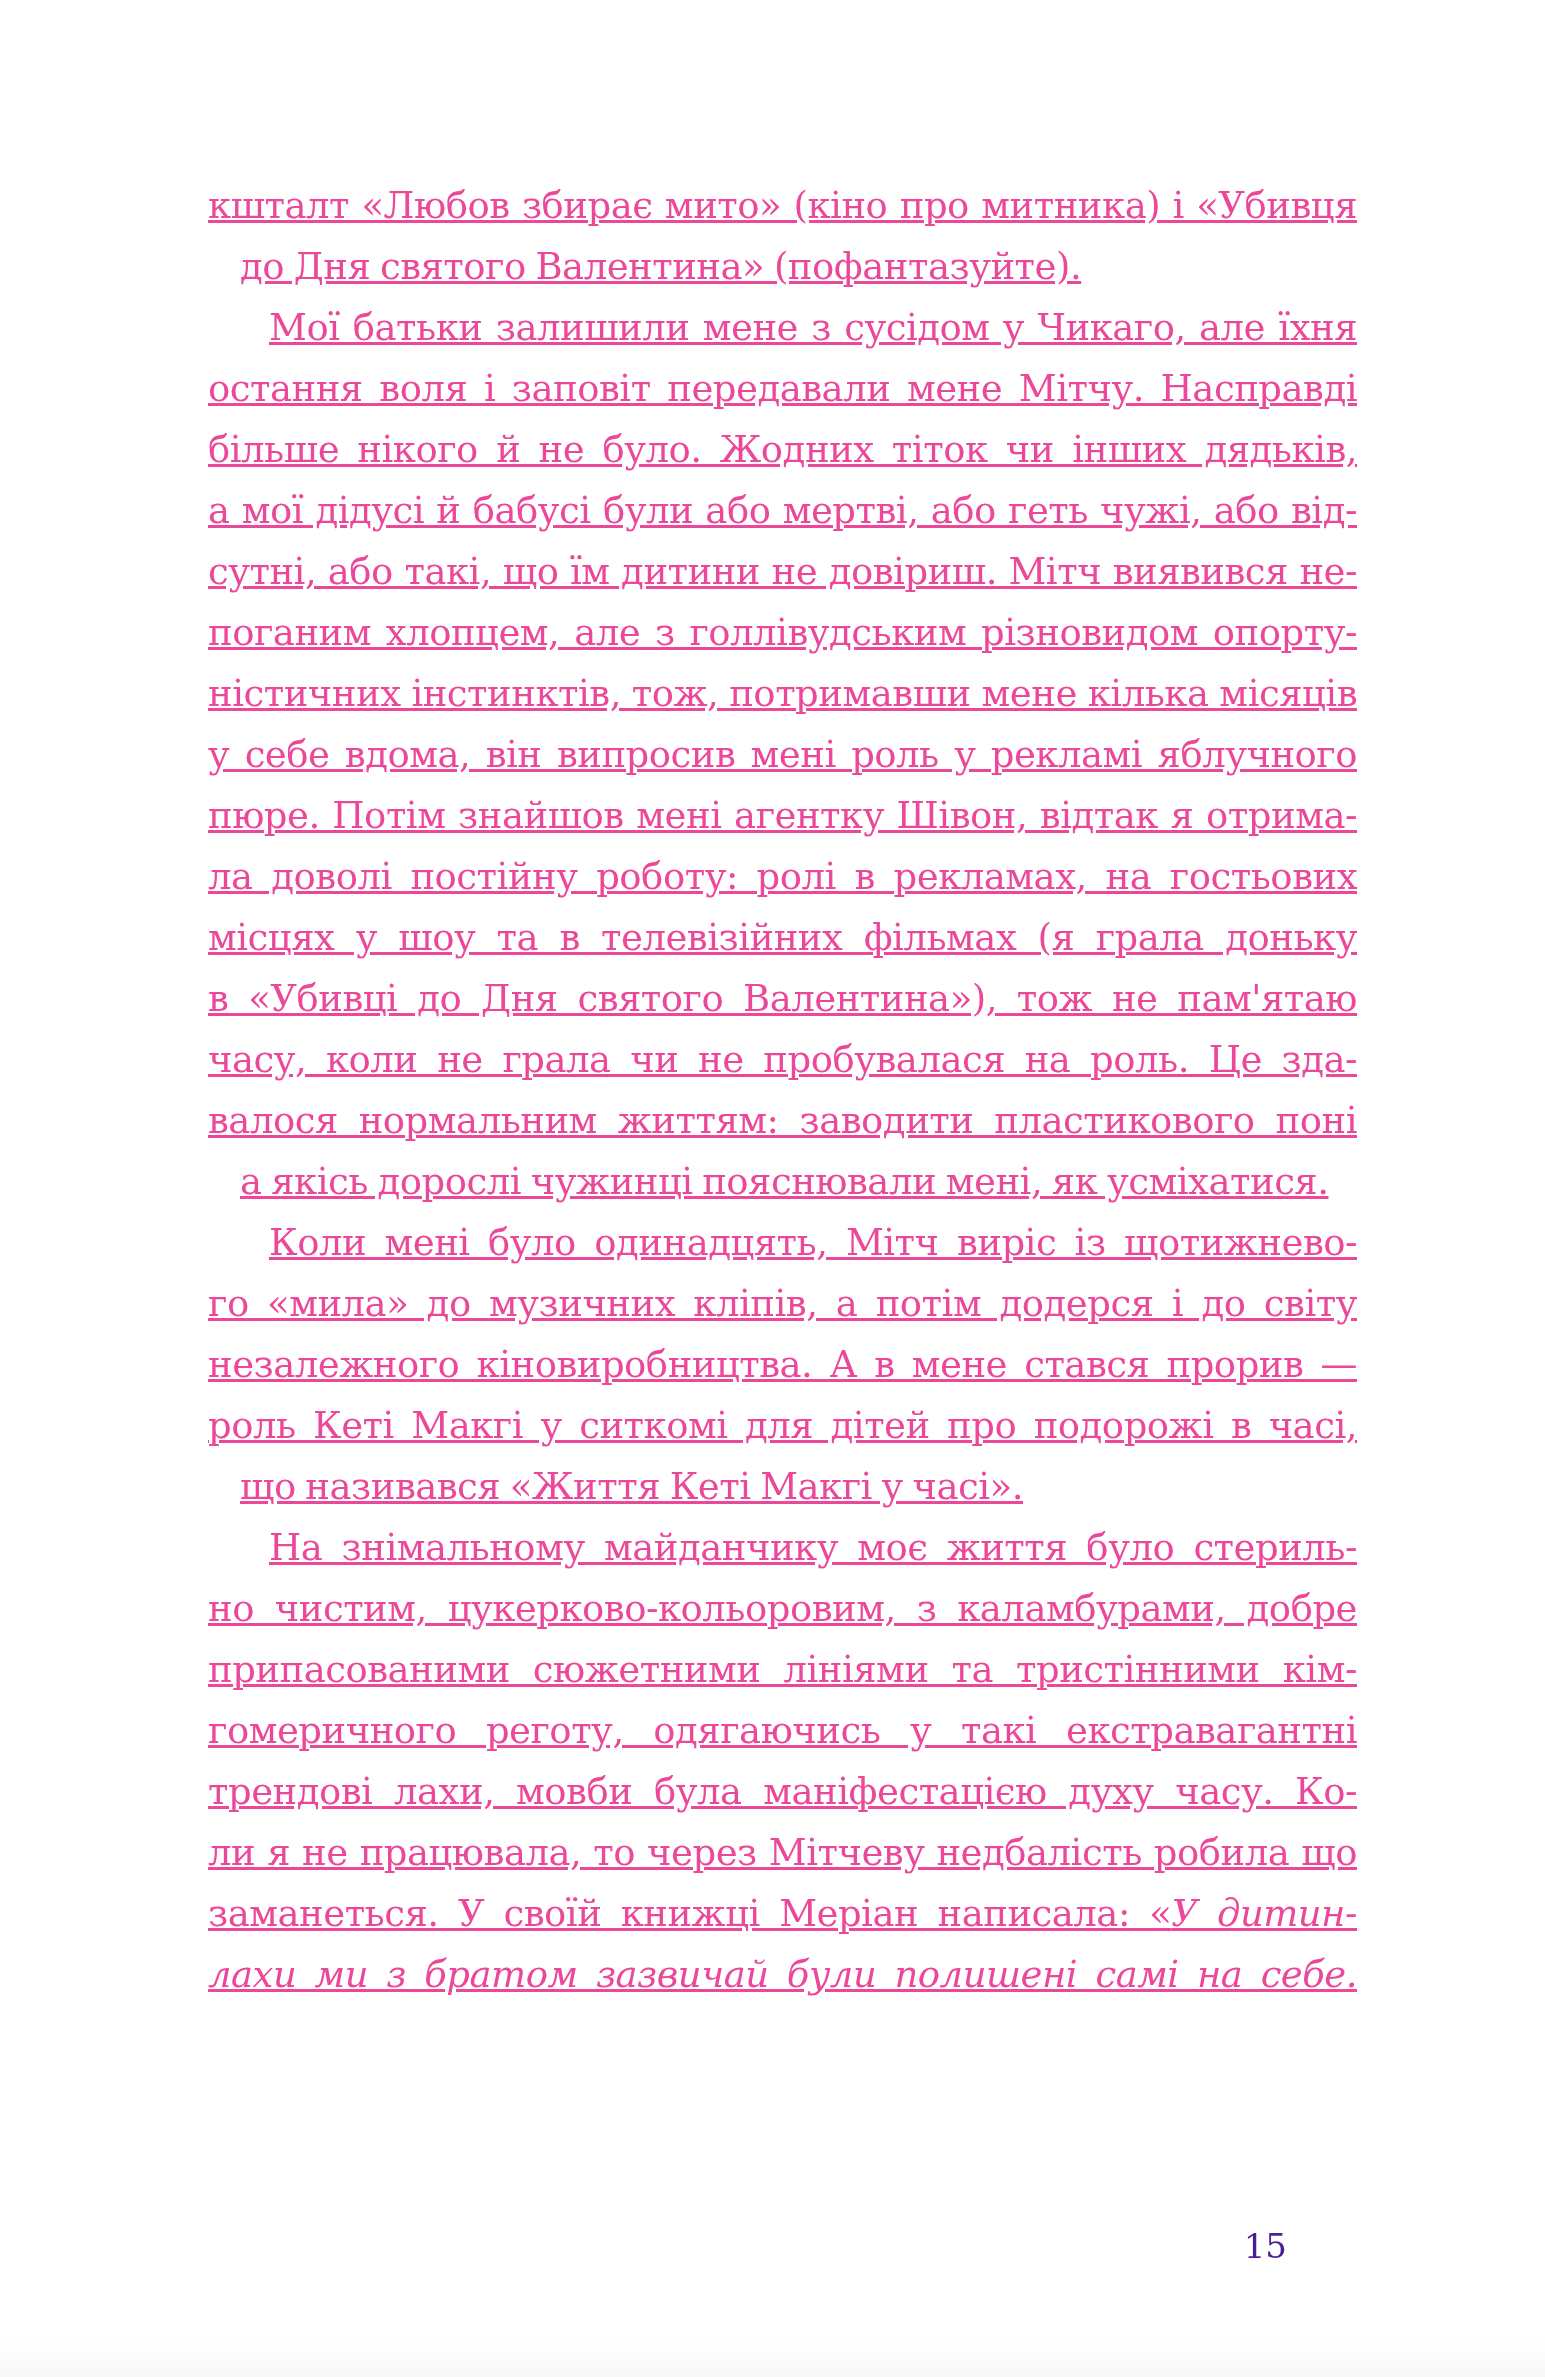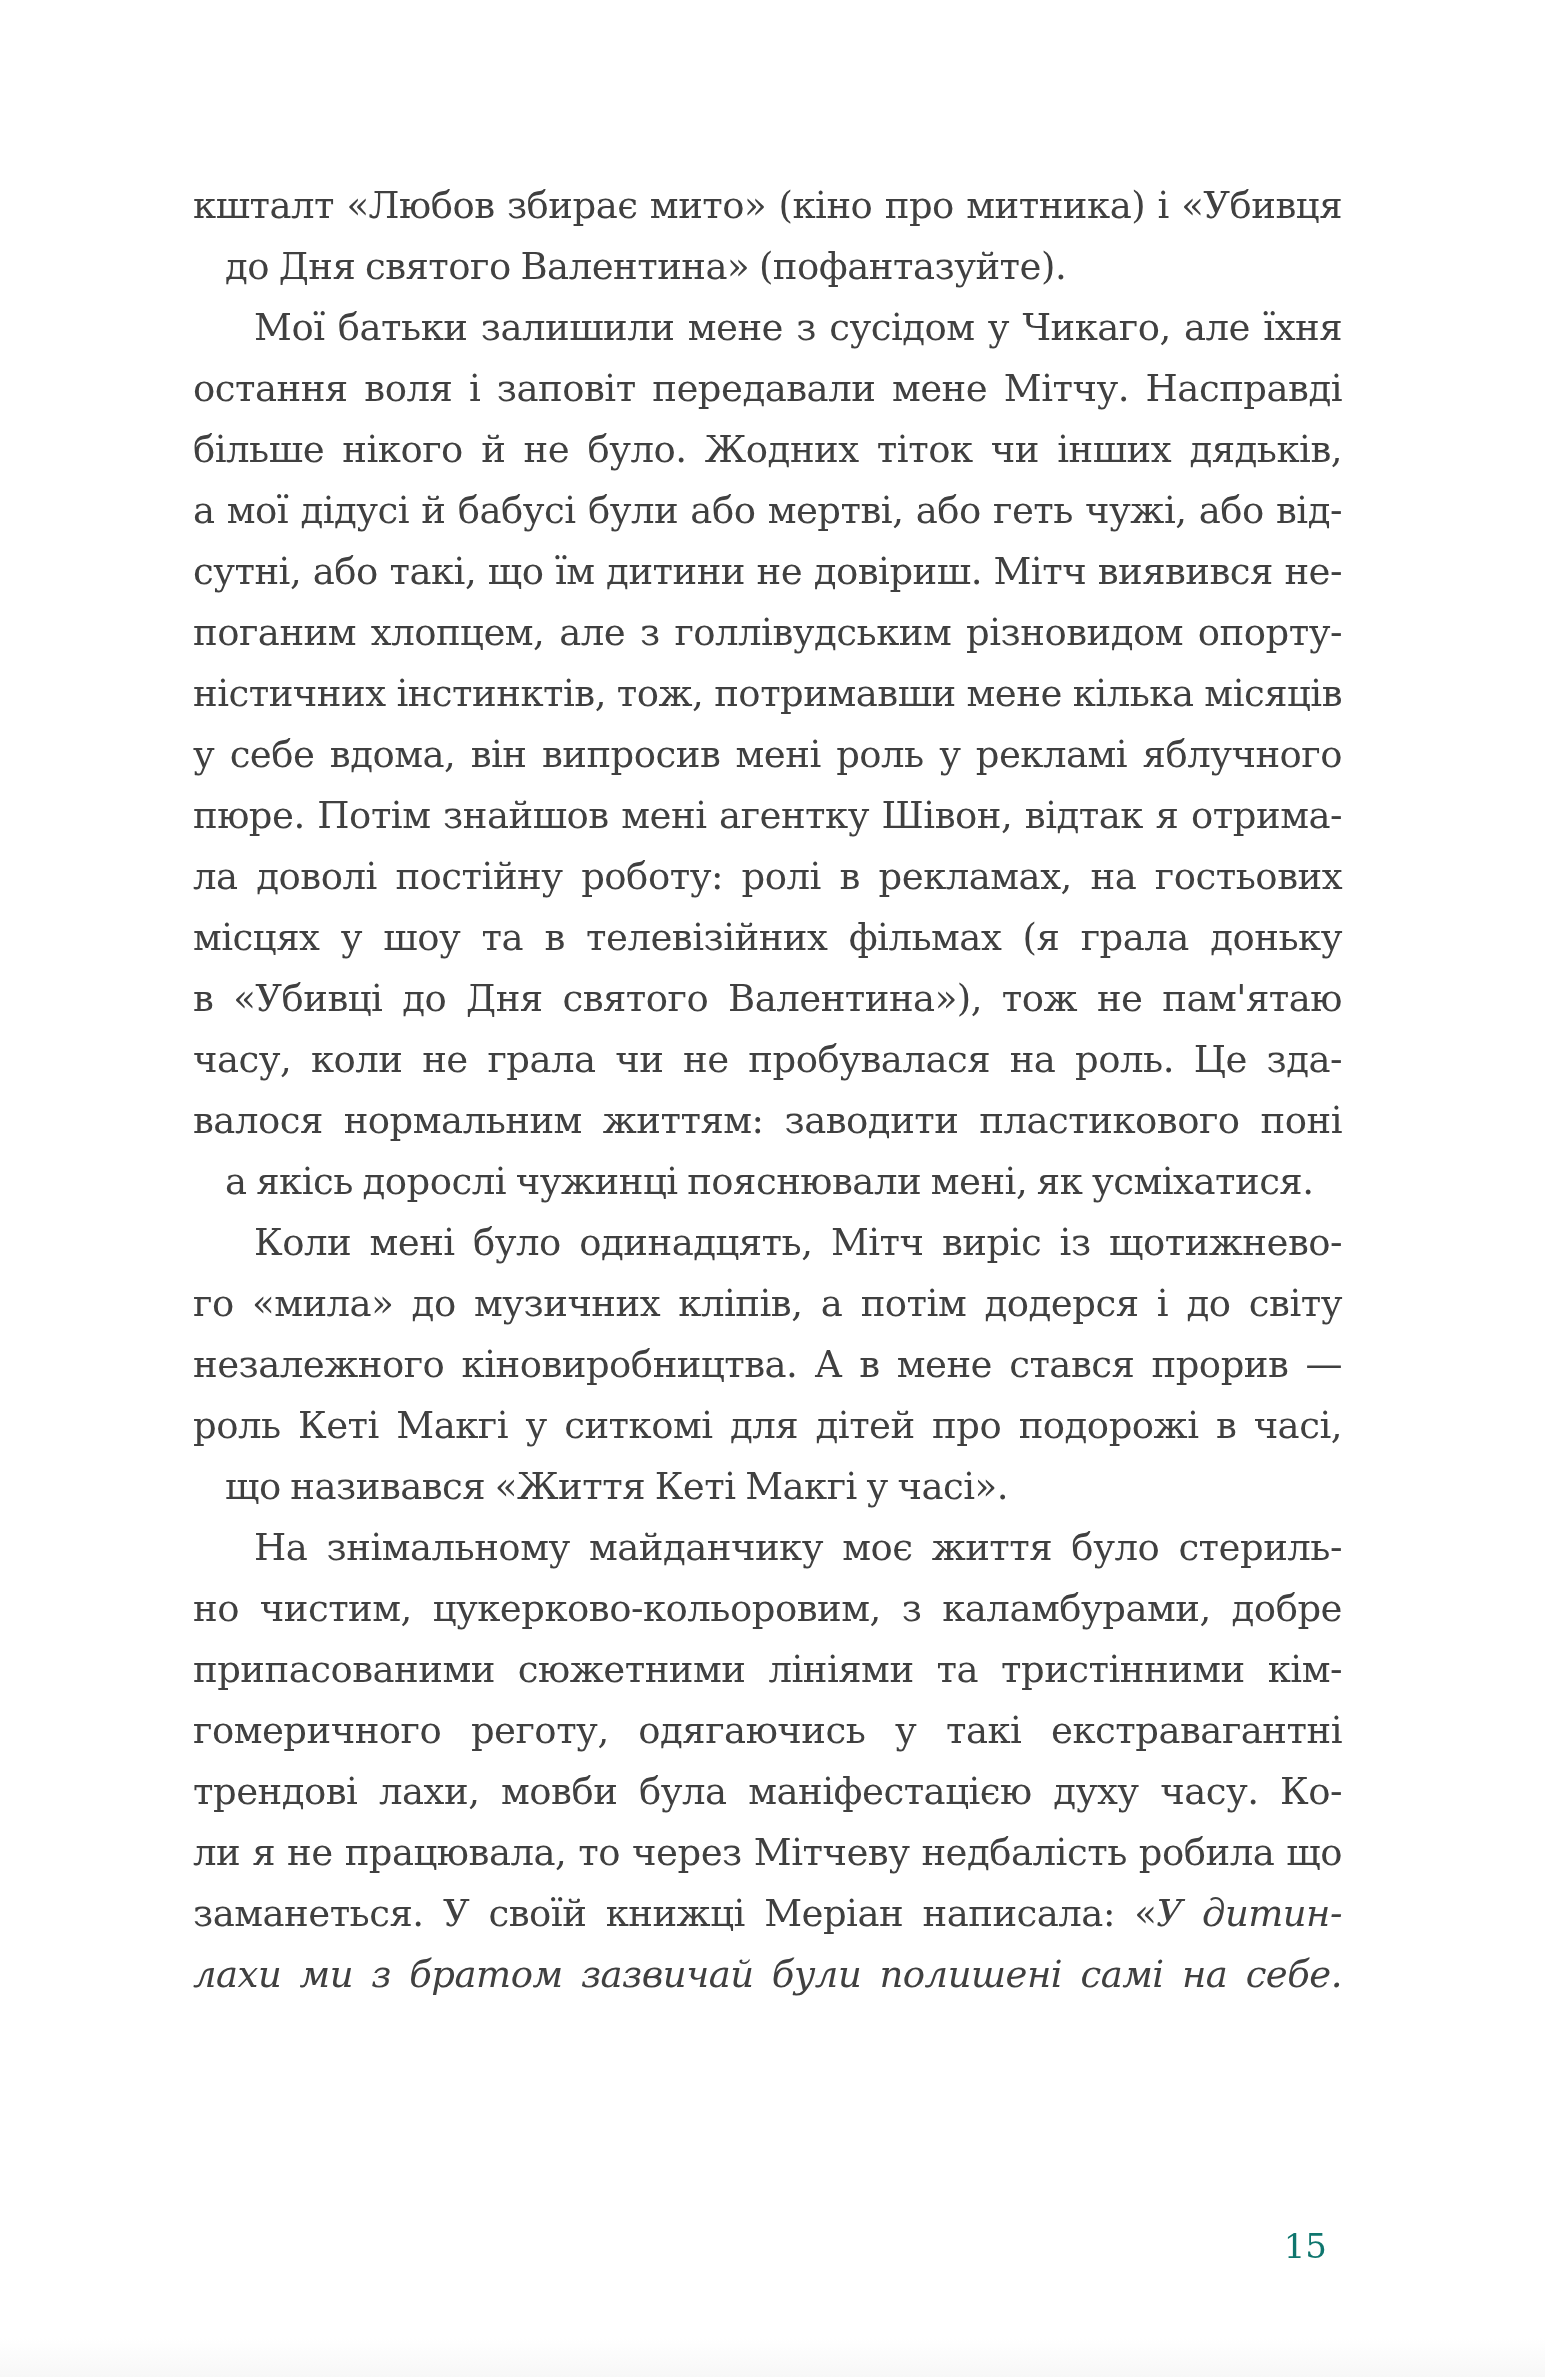--- a/index.html
+++ b/index.html
@@ -15,29 +15,30 @@
       background: linear-gradient(to bottom, #ffffff 0px, #ffffff 2338px, #f7f7f7 2377px);
     }
     .page {
       position: absolute;
       left: 0; top: 0;
       width: 1545px;
       height: 2377px;
     }
     .text-block {
       position: absolute;
-      left: 193px;
+      left: 208px;
       top: 175px;
       width: 1149px;
       font-family: "DejaVu Serif", "Liberation Serif", serif;
       font-size: 37px;
       line-height: 61px;
-      color: #404040;
+      color: #ec4899;
       letter-spacing: -0.5px;
       word-spacing: -1.6px;
+      text-decoration: underline;
     }
     .line {
       display: block;
       white-space: nowrap;
       text-align: justify;
       text-align-last: justify;
       height: 61px;
       overflow: visible;
     }
     .line.last {
@@ -45,27 +46,27 @@
       margin-left: 32px;
     }
     .line.indent {
       padding-left: 61px;
     }
     .italic {
       font-style: italic;
     }
     .page-number {
       position: absolute;
-      left: 1272px;
+      left: 1232px;
       top: 2226px;
       width: 55px;
       text-align: right;
       font-family: "DejaVu Serif", "Liberation Serif", serif;
       font-size: 34px;
-      color: #0f766e;
+      color: #4c1d95;
     }
   </style>
 </head>
 <body>
 
 <div class="page">
   <div class="text-block">
     <span class="line">кшталт «Любов збирає мито» (кіно про митника) і «Убивця</span>
     <span class="line last">до Дня святого Валентина» (пофантазуйте).</span>
     <span class="line indent">Мої батьки залишили мене з сусідом у Чикаго, але їхня</span>

